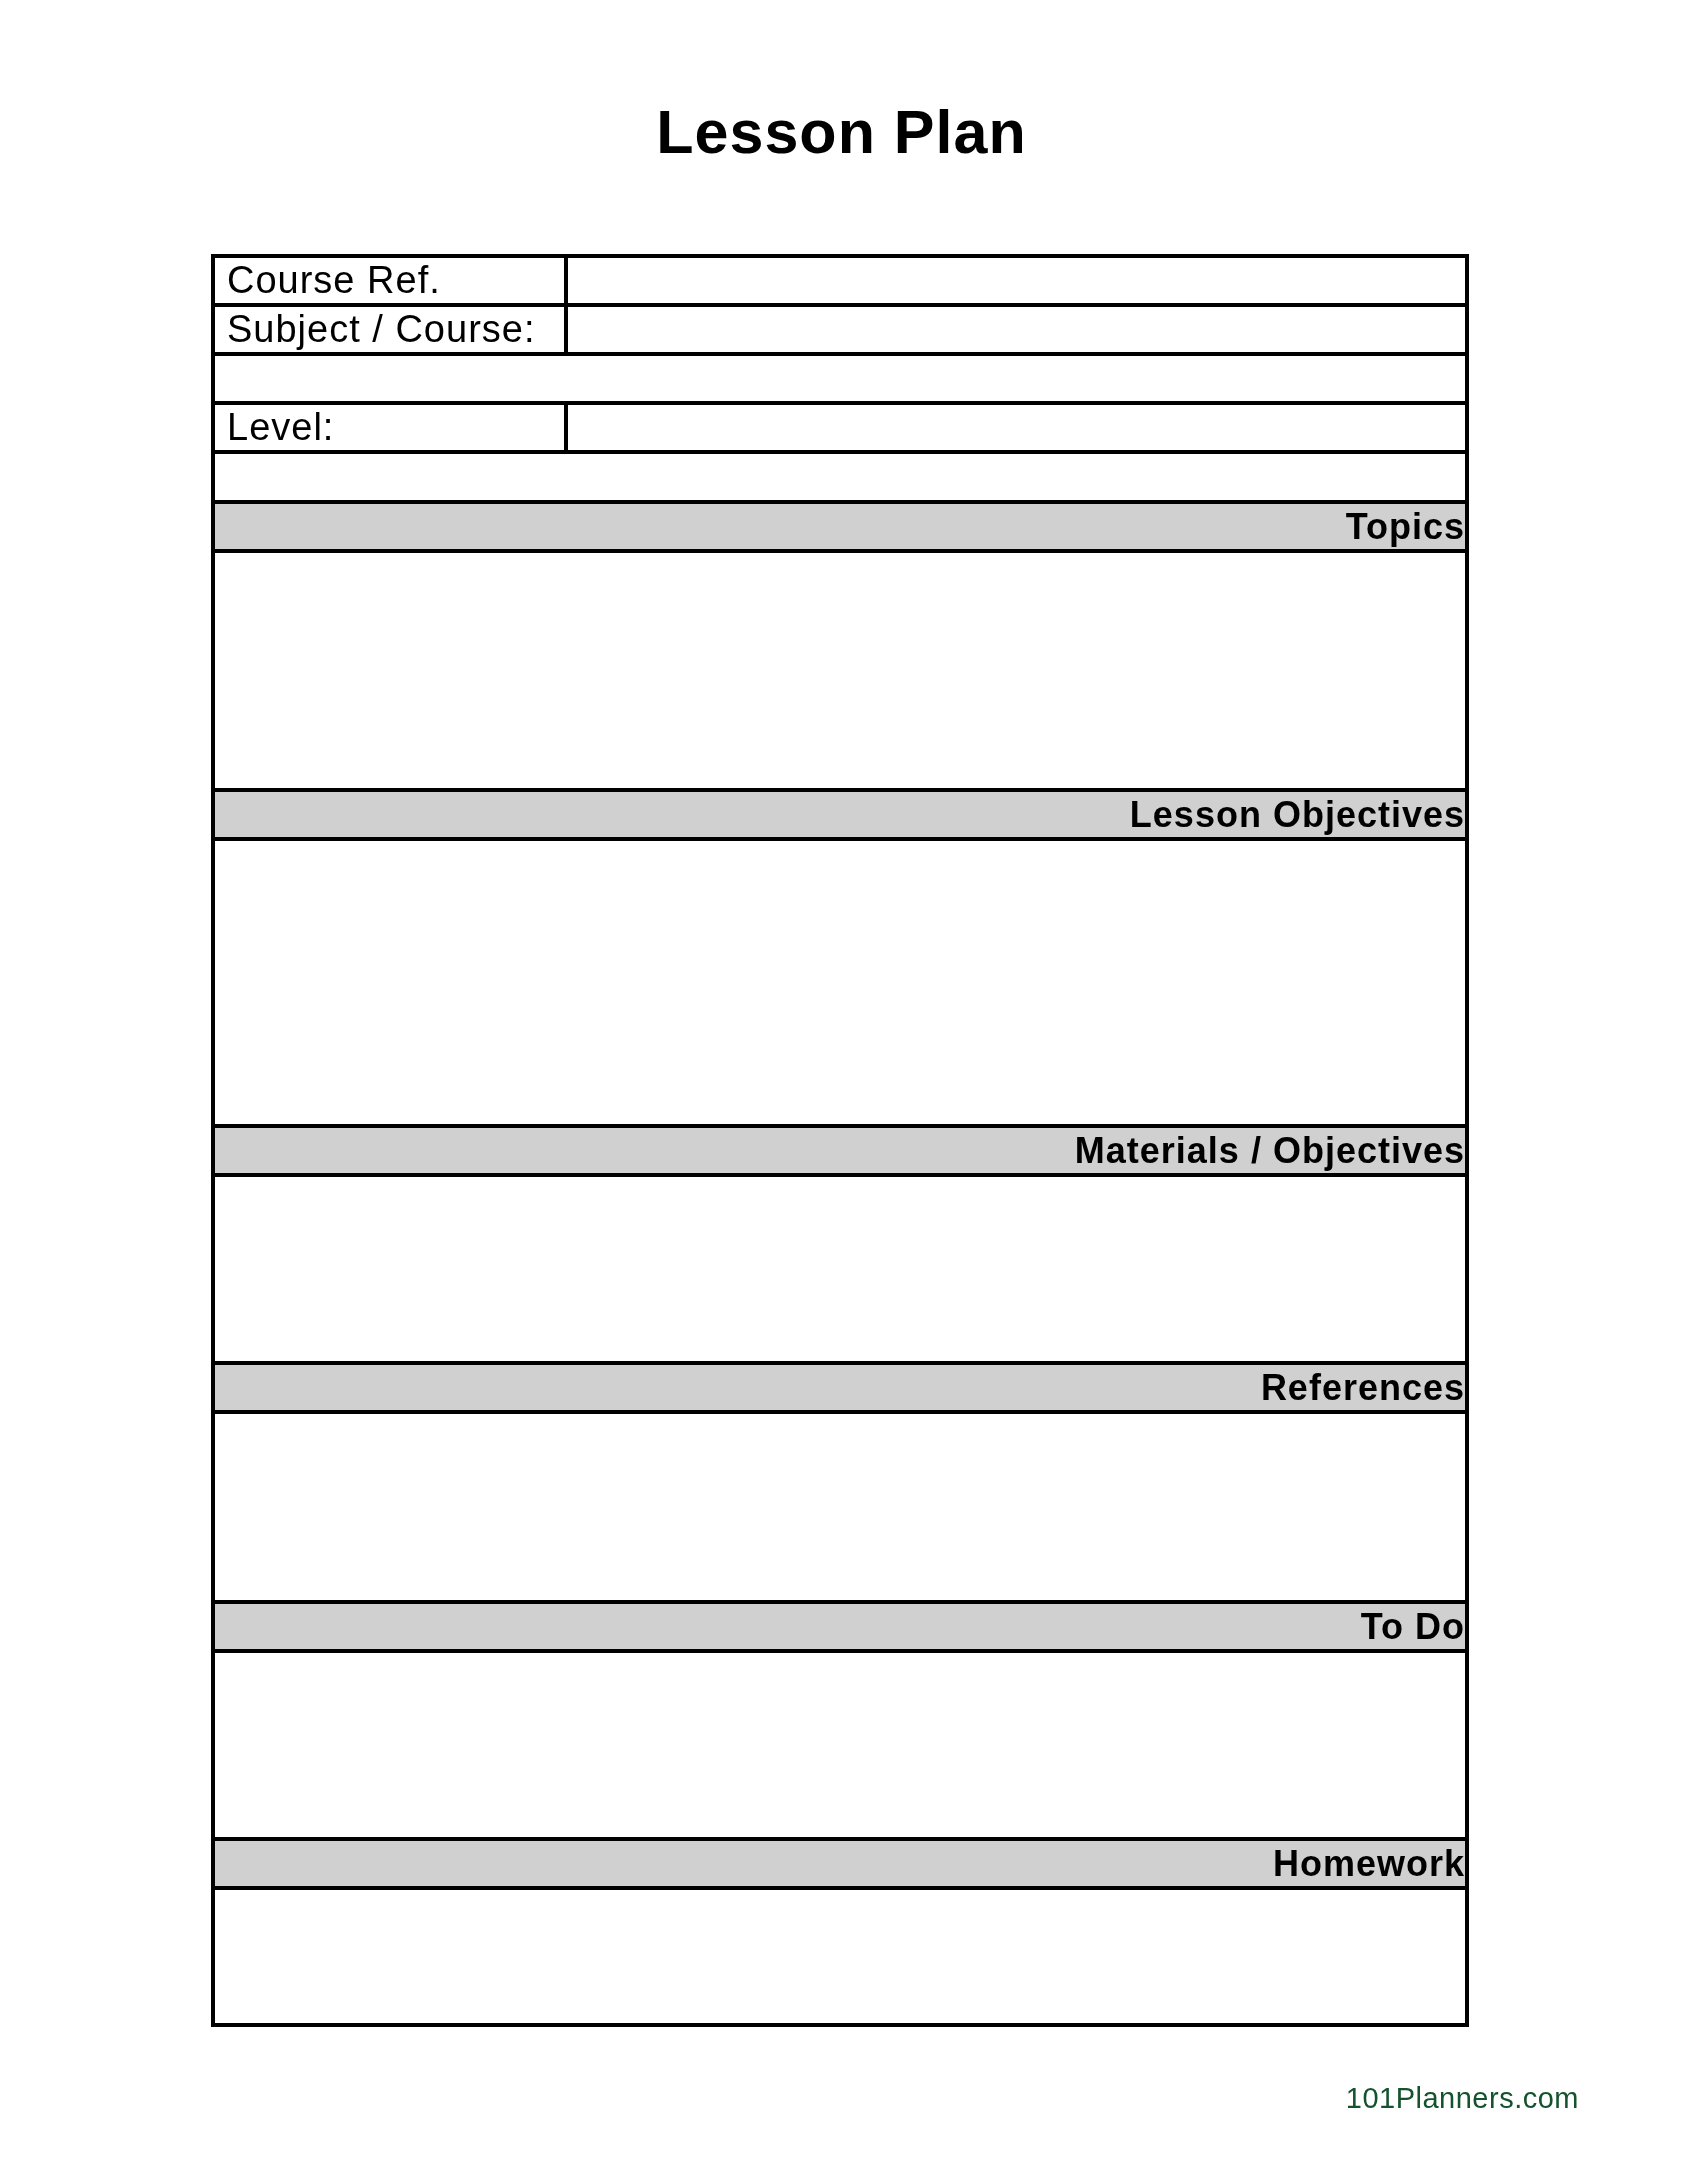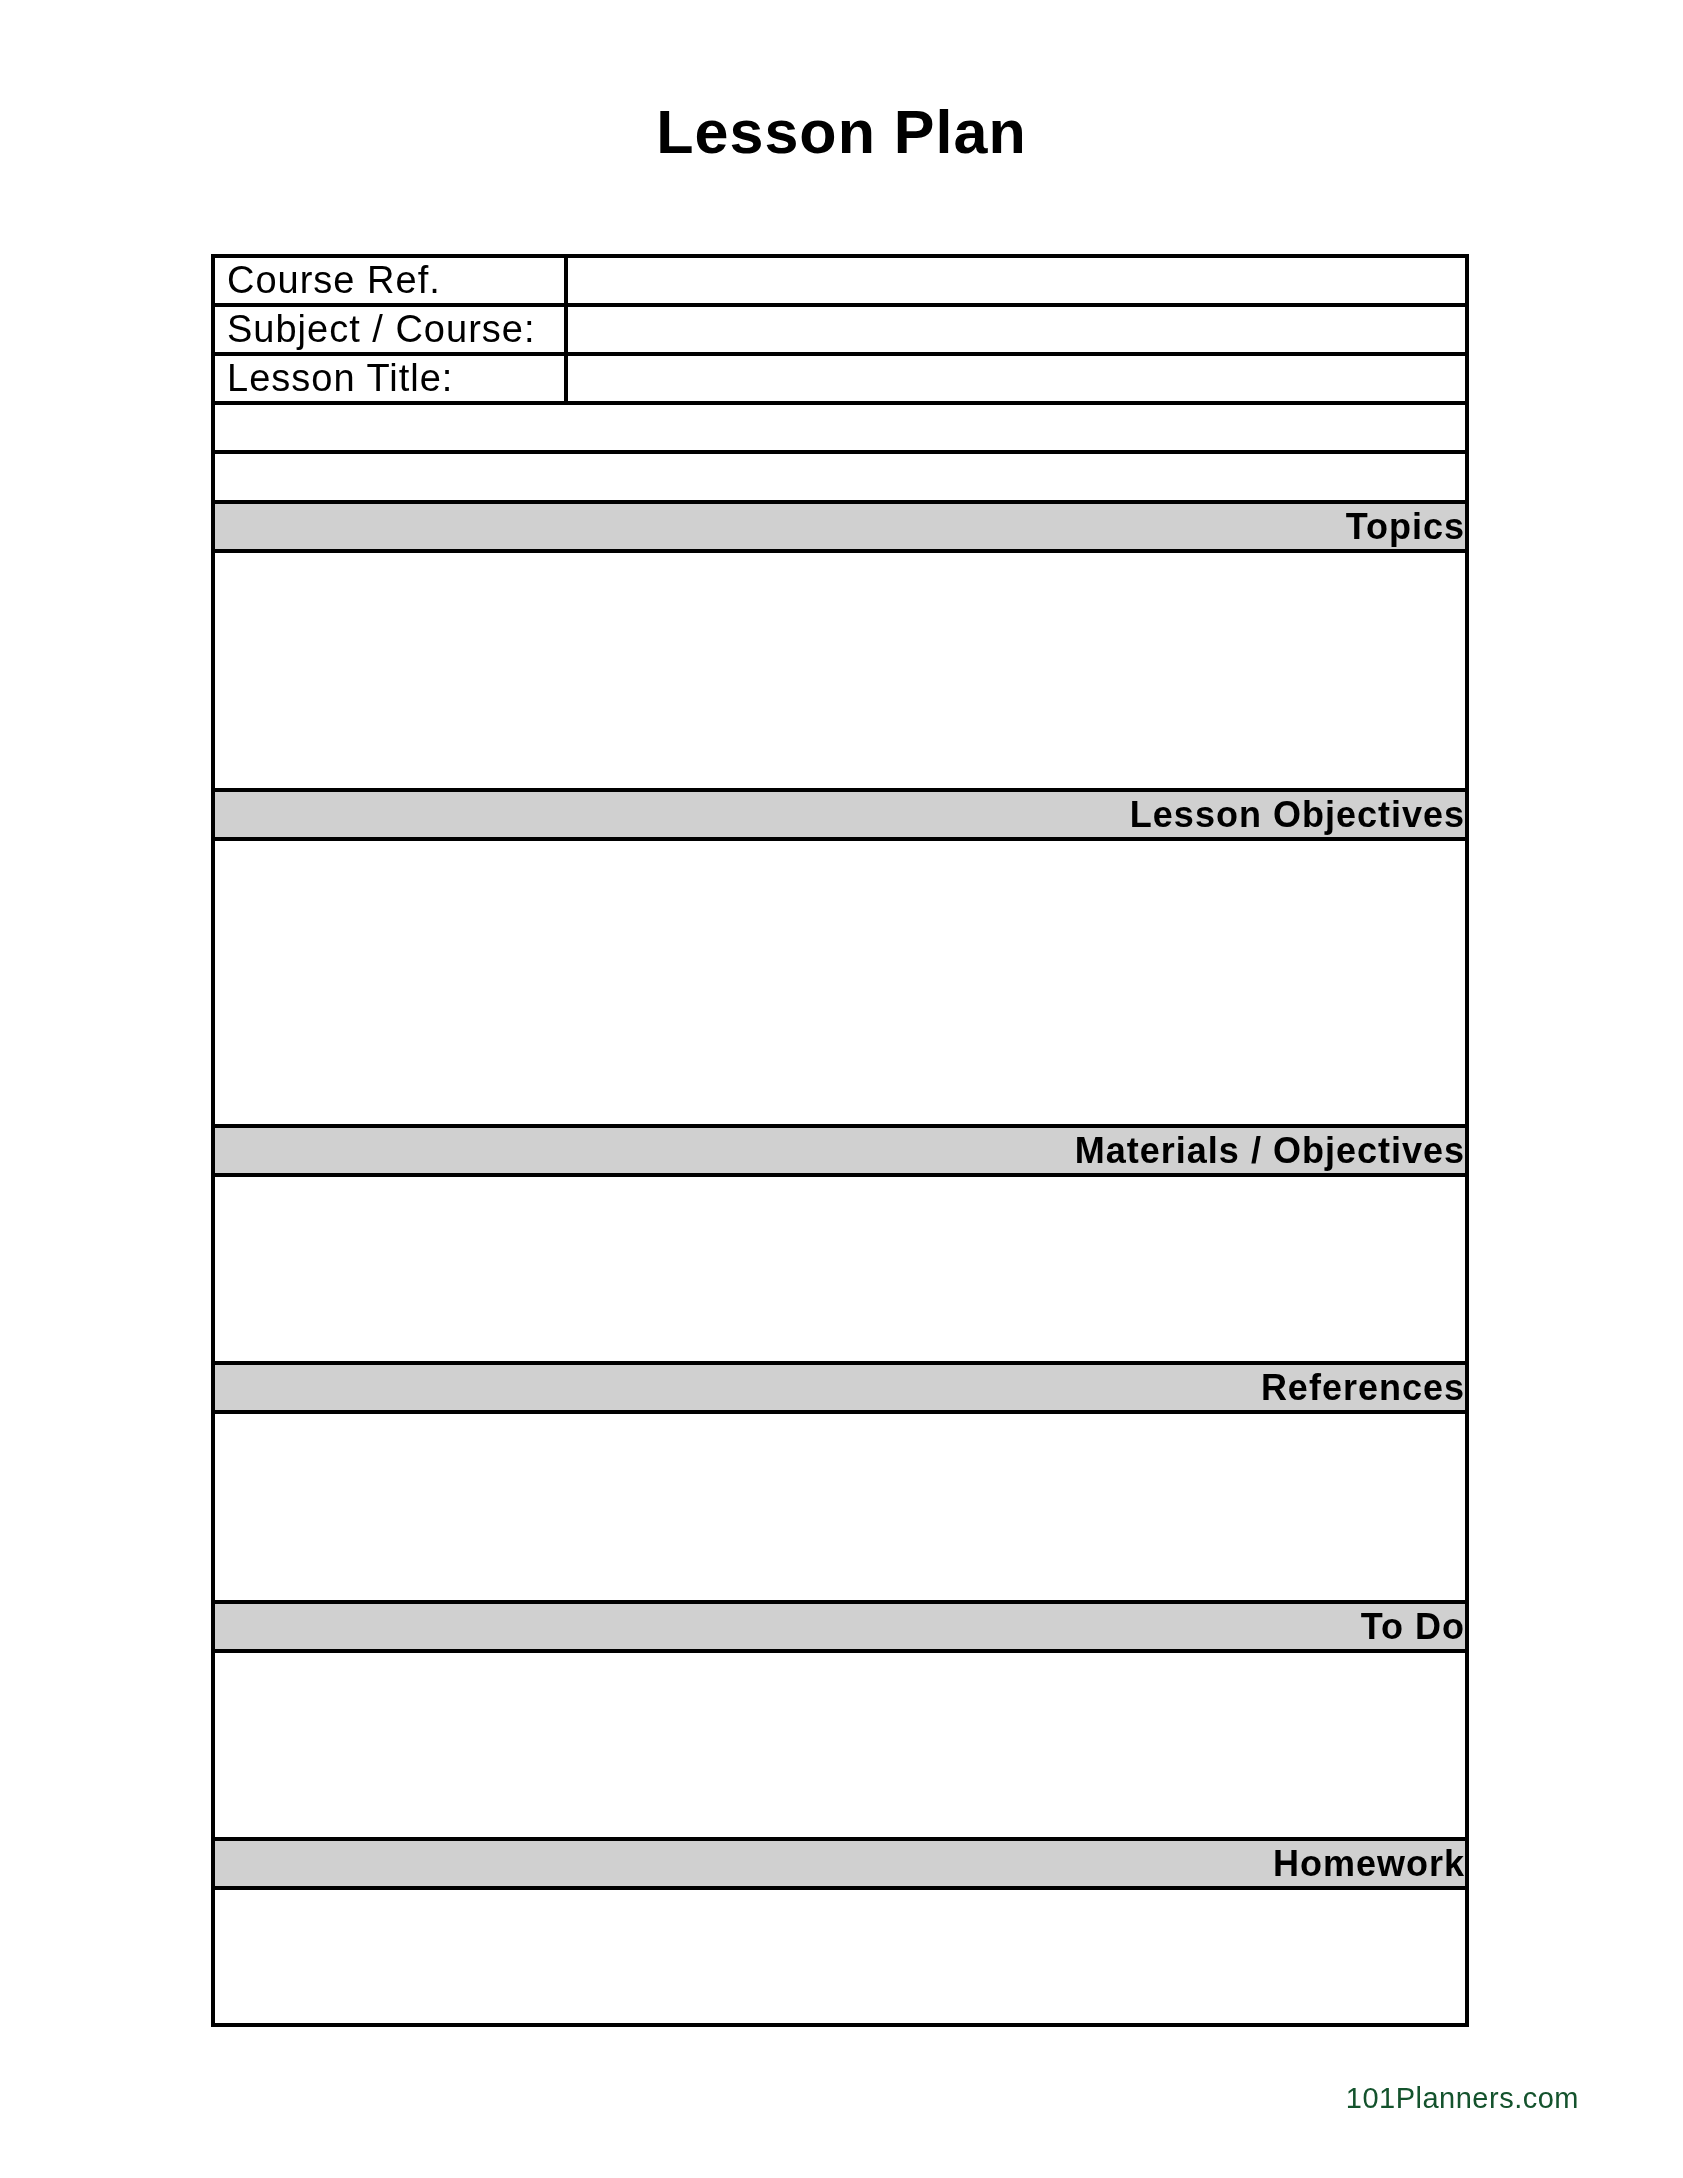--- a/index.html
+++ b/index.html
@@ -95,25 +95,25 @@
       <div class="info-label">Course Ref.</div>
       <div class="info-value"></div>
     </div>
 
     <div class="info-row">
       <div class="info-label">Subject / Course:</div>
       <div class="info-value"></div>
     </div>
 
     <div class="info-row">
-      <div class="info-label">Lesson Title:</div>
       <div class="info-value"></div>
     </div>
 
     <div class="info-row">
+      <div class="info-label">Level:</div>
       <div class="info-value"></div>
     </div>
 
     <div class="spacer-row"></div>
 
     <div class="section-header">
       <span>Topics</span>
     </div>
     <div class="section-content h-topics"></div>
 

